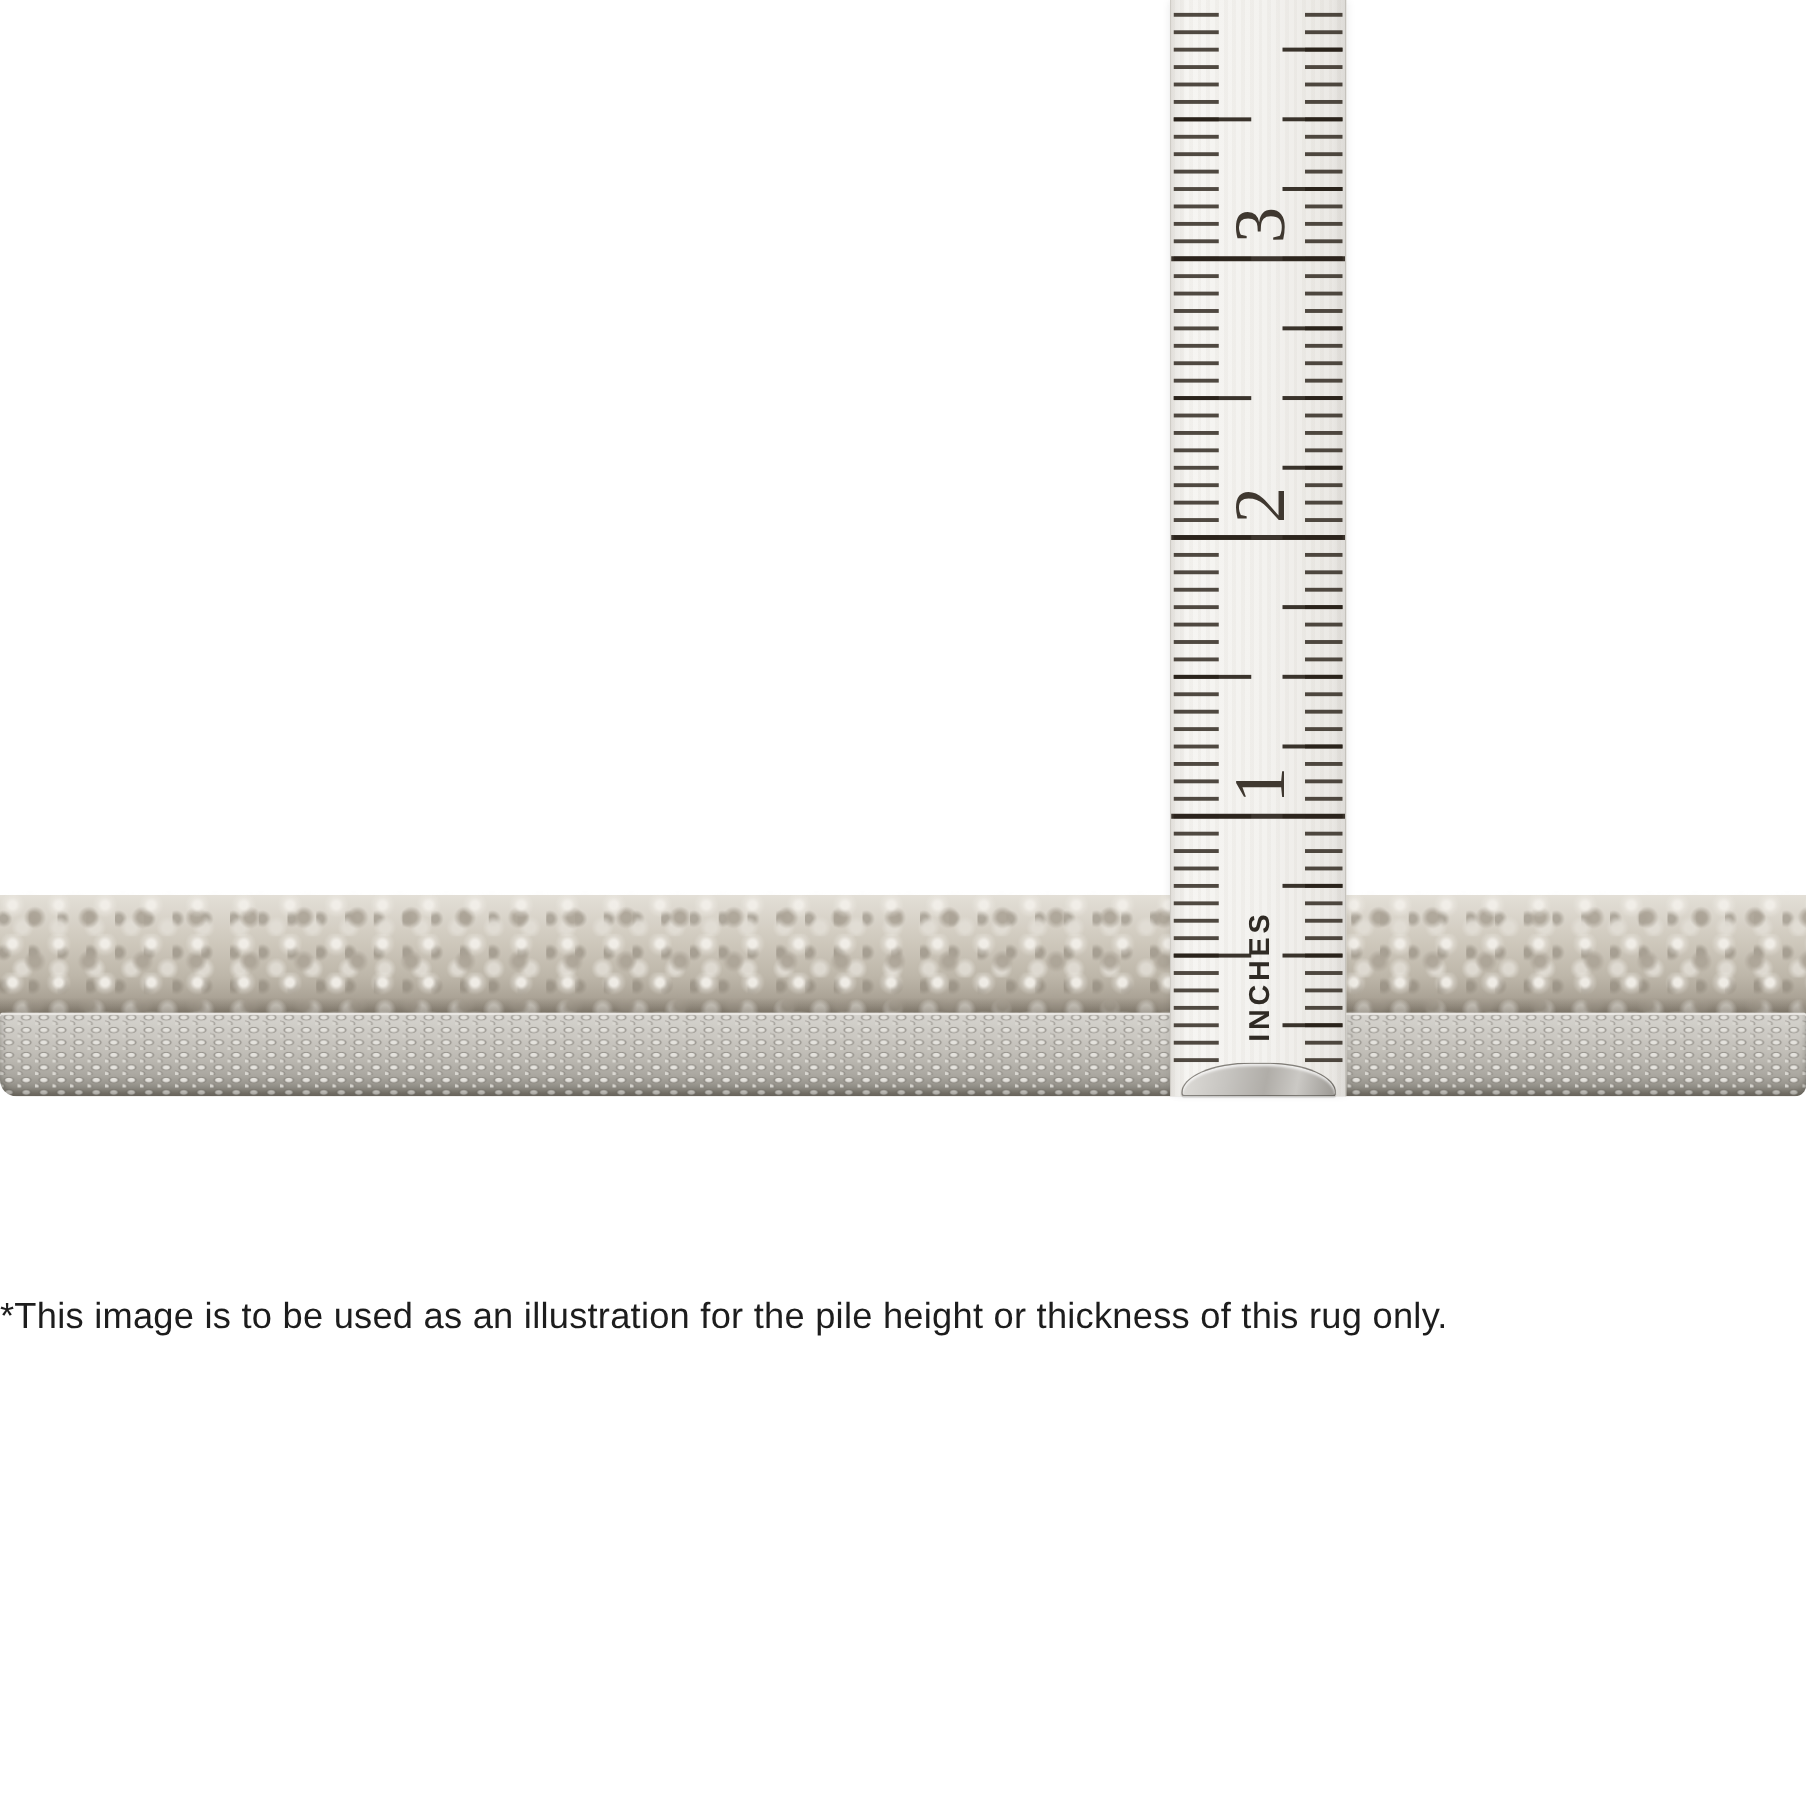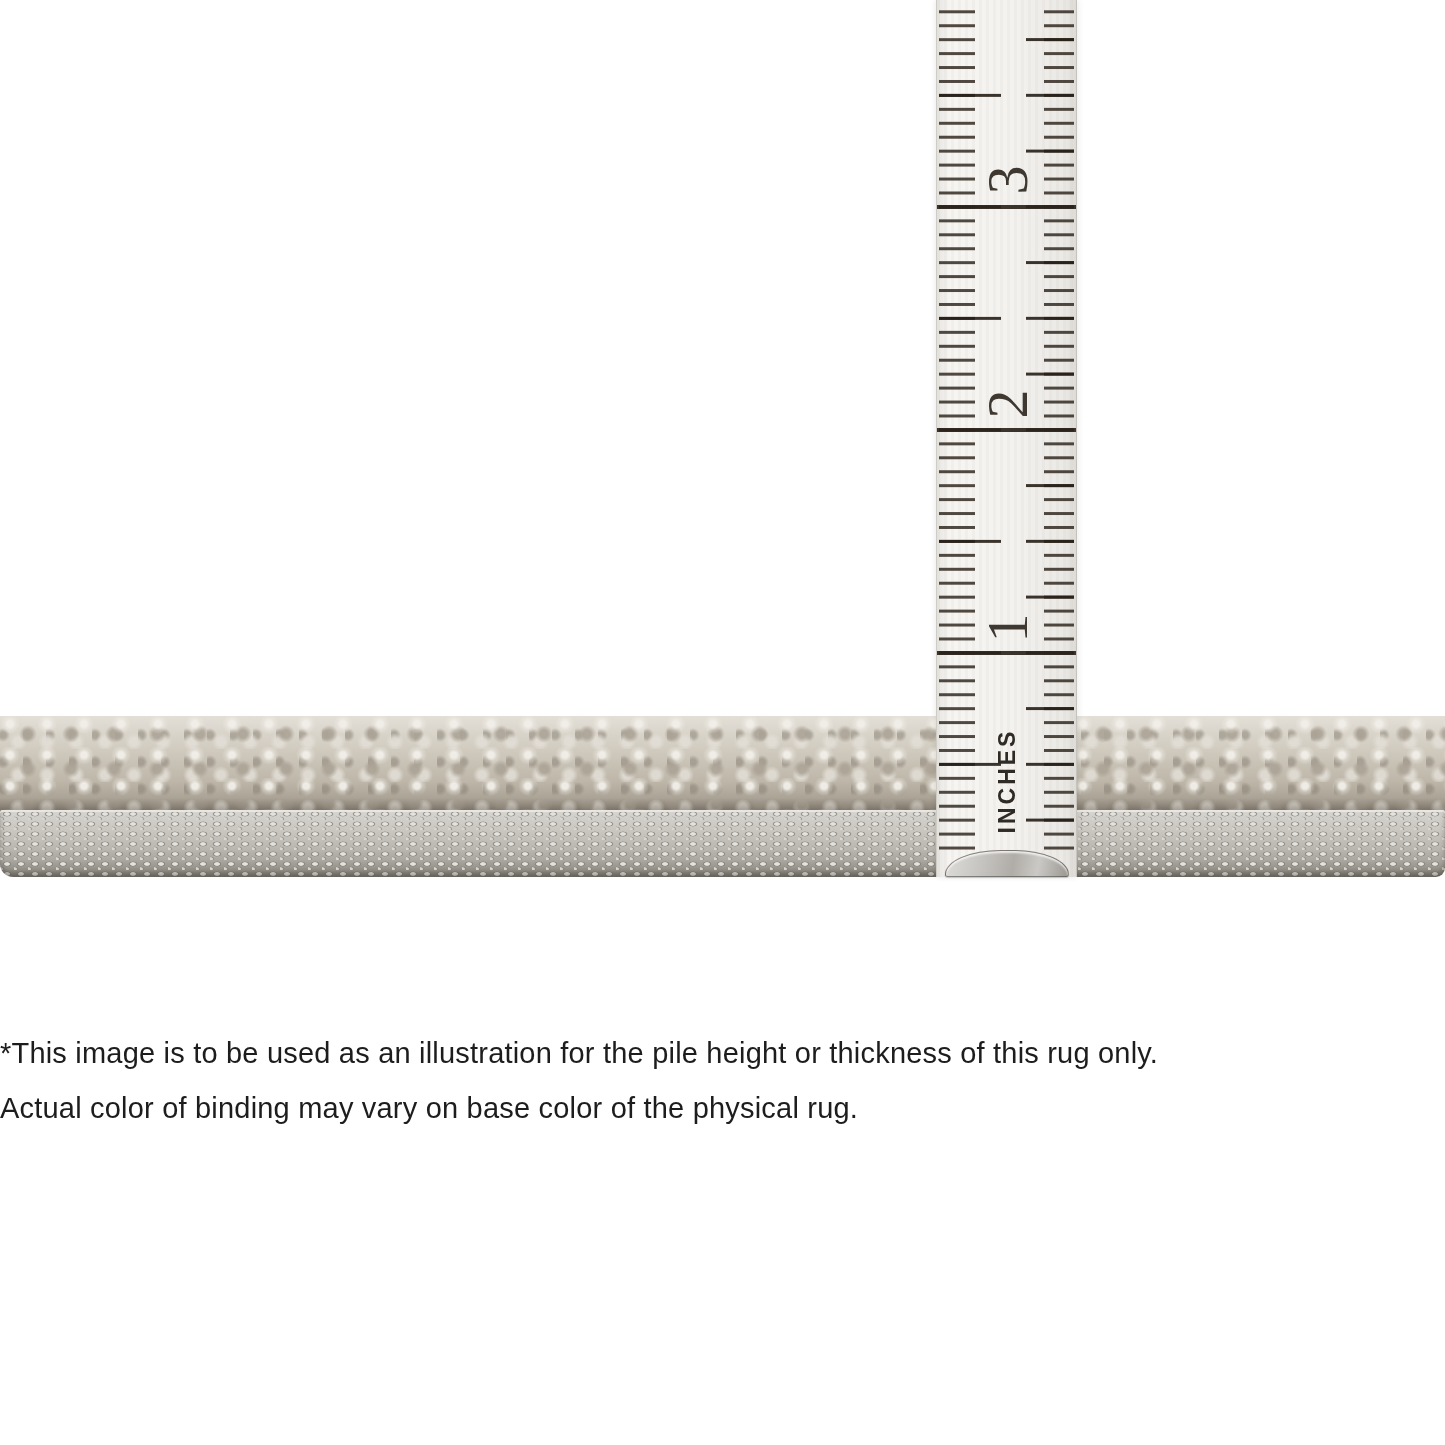--- a/index.html
+++ b/index.html
@@ -144,16 +144,15 @@
     <div class="inch-num num-2">2</div>
     <div class="inch-num num-1">1</div>
 
     <div class="inches-label">INCHES</div>
 
     <div class="ruler-cap"></div>
   </div>
 
   <div class="caption">
     <div class="caption-line">*This image is to be used as an illustration for the pile height or thickness of this rug only.</div>
-    <div class="caption-line">Actual color of binding may vary on base color of the physical rug.</div>
   </div>
 
 </div>
 
 </body></html>

